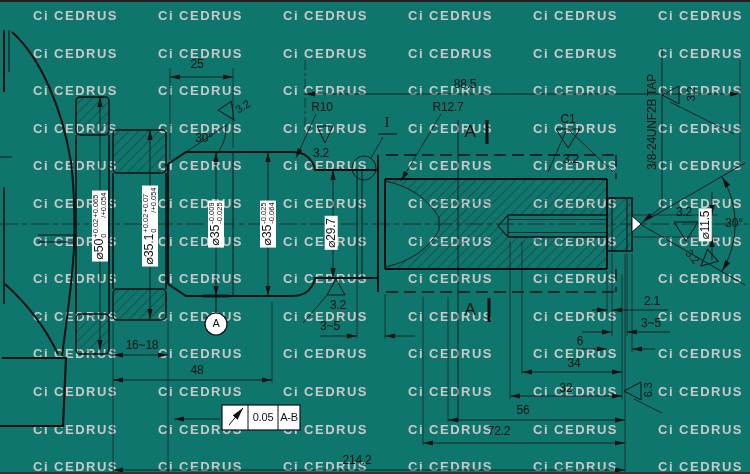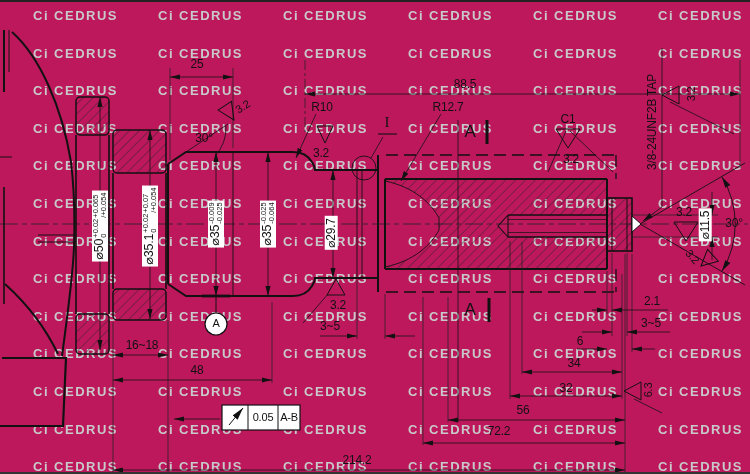--- a/index.html
+++ b/index.html
@@ -1,16 +1,16 @@
 <!DOCTYPE html>
 <html><head>
 <meta charset="utf-8">
 <style>
   html,body{margin:0;padding:0;background:#fff;}
-  #stage{position:relative;width:750px;height:474px;background:#be185d;overflow:hidden;
+  #stage{position:relative;width:750px;height:474px;background:#0f766e;overflow:hidden;
          border-top:2px solid #222;border-bottom:2px solid #333;box-sizing:border-box;
          font-family:"Liberation Sans","DejaVu Sans",sans-serif;}
   .wm{position:absolute;font:bold 13px "Liberation Sans","DejaVu Sans",sans-serif;
       color:#c9c9c9;letter-spacing:1.5px;white-space:nowrap;z-index:0;}
   svg.draw{position:absolute;left:0;top:0;z-index:1;}
   .t{position:absolute;transform:translate(-50%,-50%);font:12px/1.05 "Liberation Sans","DejaVu Sans",sans-serif;
      color:#111;letter-spacing:-0.2px;white-space:nowrap;z-index:2;}
   .v{transform:translate(-50%,-50%) rotate(-90deg);}
   .bg{background:#fff;padding:0 2px;}
   .big{font-size:17px;}

